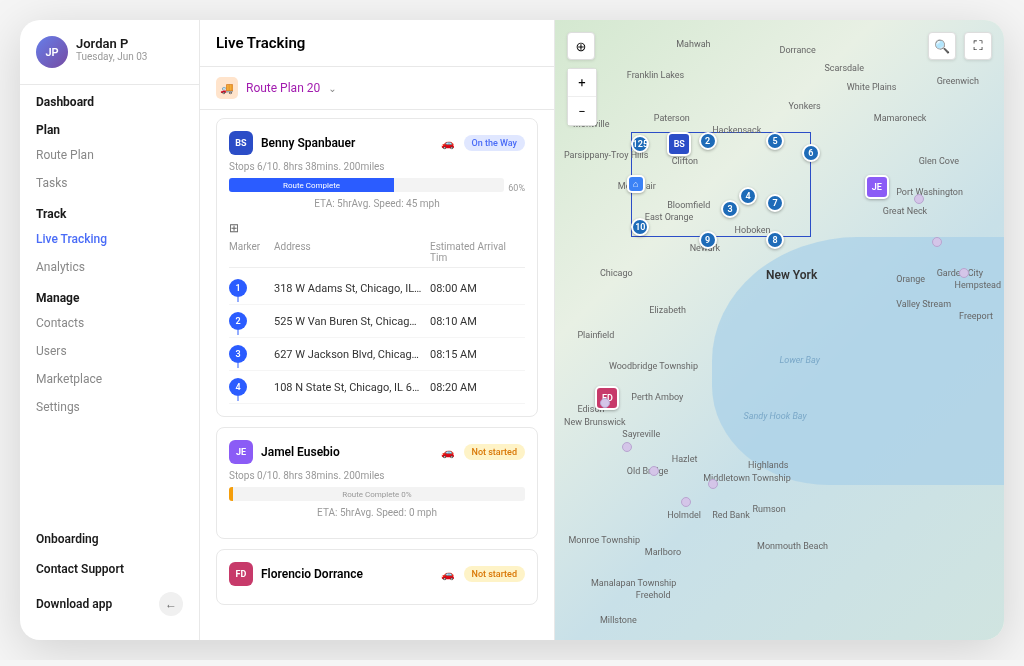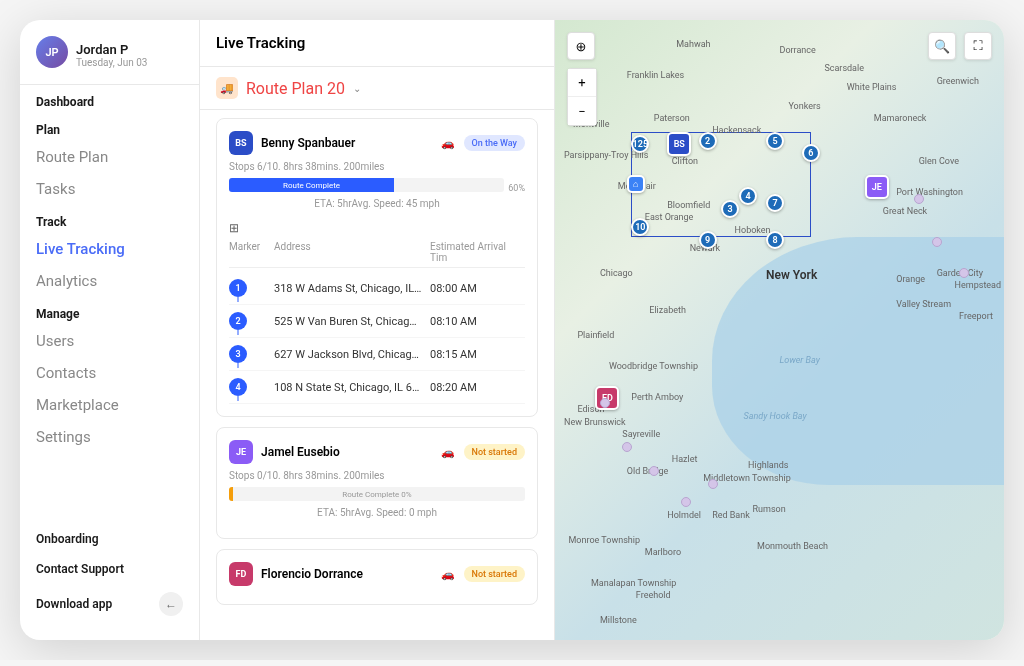--- a/index.html
+++ b/index.html
@@ -1,35 +1,35 @@
 <!DOCTYPE html>
 <html><head>
 <meta charset="utf-8">
 <style>
 *{box-sizing:border-box;margin:0;padding:0;font-family:-apple-system,BlinkMacSystemFont,'Segoe UI',Roboto,sans-serif}
 body{background:#f5f5f5;padding:20px;display:flex;justify-content:center}
 .app{width:1024px;height:620px;background:#fff;border-radius:20px;box-shadow:0 10px 50px rgba(0,0,0,0.15);display:flex;overflow:hidden}
 .sidebar{width:180px;border-right:1px solid #e8e8e8;display:flex;flex-direction:column;padding:16px 0}
-.user{display:flex;align-items:flex-end;padding:0 16px 16px;gap:8px}
+.user{display:flex;align-items:flex-start;padding:0 16px 16px;gap:8px}
 .avatar{width:32px;height:32px;border-radius:50%;background:linear-gradient(135deg,#667eea,#764ba2);color:#fff;font-size:11px;font-weight:600;display:flex;align-items:center;justify-content:center}
 .user-name{font-size:13px;font-weight:600;color:#1a1a1a}
 .user-date{font-size:10px;color:#999}
 .nav-section{padding:10px 16px 4px;font-size:12px;font-weight:700;color:#1a1a1a}
 .nav-section.first{border-top:1px solid #e8e8e8}
-.nav-item{padding:7px 16px;font-size:15px;color:#888;cursor:pointer}
+.nav-item{padding:7px 16px;font-size:12px;color:#888;cursor:pointer}
 .nav-item.active{color:#4a6cf7;font-weight:500}
 .sidebar-bottom{margin-top:auto;padding:0 16px}
 .bottom-link{font-size:12px;font-weight:600;color:#1a1a1a;padding:8px 0;cursor:pointer;display:flex;align-items:center;justify-content:space-between}
 .arrow-circle{width:24px;height:24px;border-radius:50%;background:#f0f0f0;display:flex;align-items:center;justify-content:center;font-size:12px;color:#666}
 .main{flex:1;display:flex}
 .panel{width:355px;display:flex;flex-direction:column;border-right:1px solid #e8e8e8}
 .panel-header{padding:14px 16px;font-size:15px;font-weight:600;border-bottom:1px solid #e8e8e8}
 .route-selector{padding:10px 16px;display:flex;align-items:center;gap:8px;border-bottom:1px solid #e8e8e8}
 .route-icon{width:22px;height:22px;border-radius:5px;background:#ffe4cc;display:flex;align-items:center;justify-content:center;font-size:11px}
-.route-name{font-size:16px;color:#ef4444}
+.route-name{font-size:12px;color:#a21caf}
 .chevron{font-size:10px;color:#888}
 .search-bar{padding:10px 16px;display:flex;gap:10px;align-items:center}
 .search-input{flex:1;border:1px solid #e0e0e0;border-radius:6px;padding:6px 10px 6px 28px;font-size:12px;background:#fff;position:relative}
 .search-wrap{position:relative;flex:1}
 .search-icon{position:absolute;left:8px;top:50%;transform:translateY(-50%);color:#bbb;font-size:12px}
 .filter-icon{font-size:14px;color:#666;cursor:pointer}
 .drivers{flex:1;overflow-y:auto;padding:8px 16px}
 .driver-card{border:1px solid #e8e8e8;border-radius:8px;padding:12px;margin-bottom:10px}
 .driver-head{display:flex;align-items:center;gap:8px;margin-bottom:6px}
 .driver-avatar{width:24px;height:24px;border-radius:6px;font-size:9px;font-weight:700;color:#fff;display:flex;align-items:center;justify-content:center}
@@ -94,22 +94,22 @@
       </div>
     </div>
     <div class="nav-section first">Dashboard</div>
     <div class="nav-section">Plan</div>
     <div class="nav-item">Route Plan</div>
     <div class="nav-item">Tasks</div>
     <div class="nav-section">Track</div>
     <div class="nav-item active">Live Tracking</div>
     <div class="nav-item">Analytics</div>
     <div class="nav-section">Manage</div>
+    <div class="nav-item">Contacts</div>
     <div class="nav-item">Users</div>
-    <div class="nav-item">Contacts</div>
     <div class="nav-item">Marketplace</div>
     <div class="nav-item">Settings</div>
     <div class="sidebar-bottom">
       <div class="bottom-link">Onboarding</div>
       <div class="bottom-link">Contact Support</div>
       <div class="bottom-link">
         <span>Download app</span>
         <span class="arrow-circle">←</span>
       </div>
     </div>

